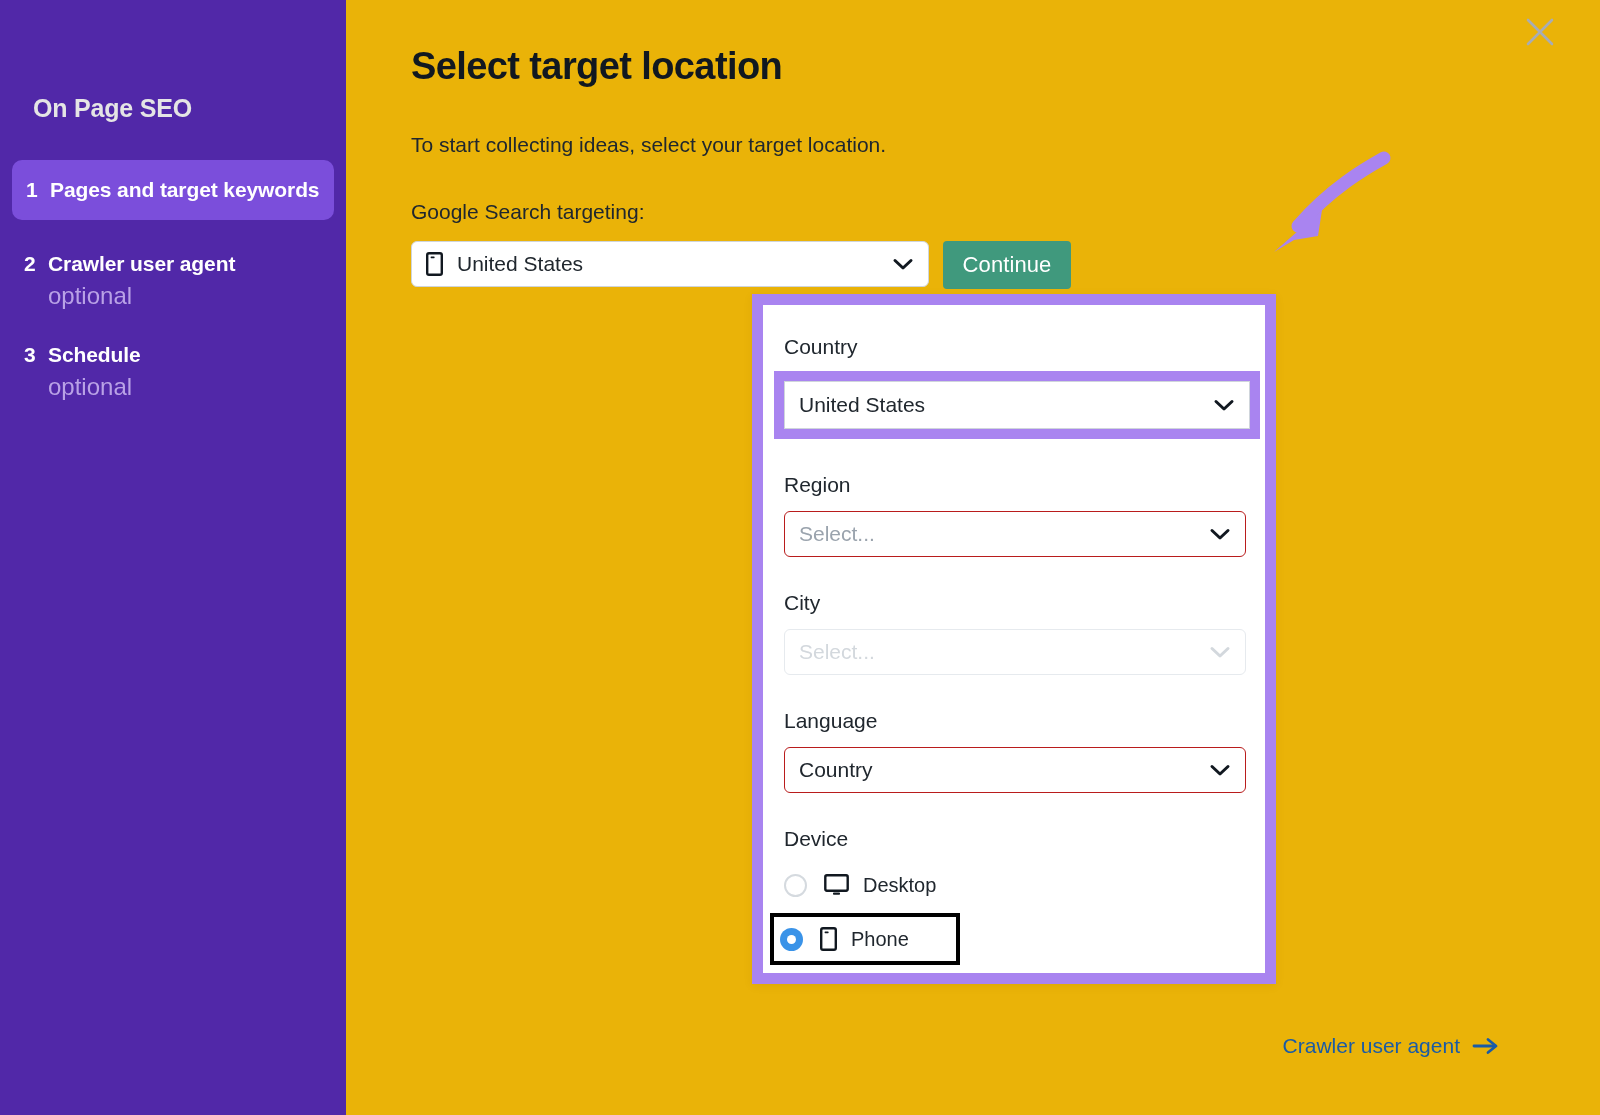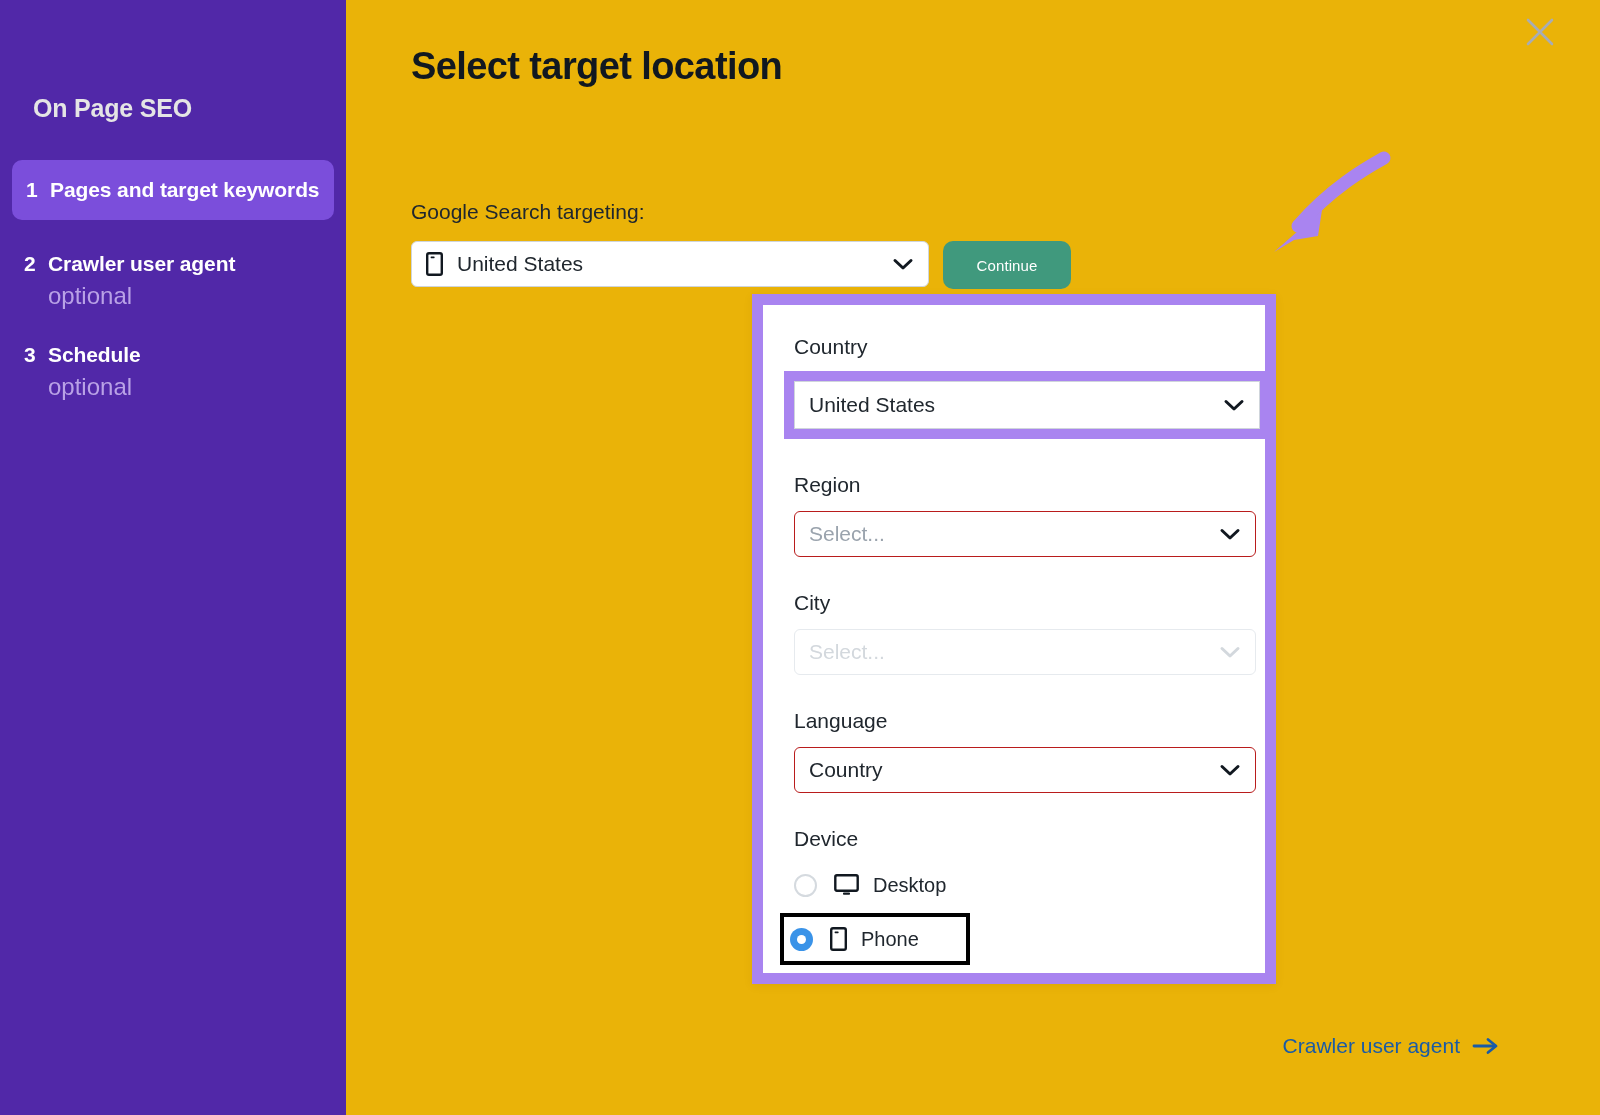--- a/index.html
+++ b/index.html
@@ -161,22 +161,22 @@
 
   .continue-btn {
     position: absolute;
     left: 597px;
     top: 241px;
     width: 128px;
     height: 48px;
     background: #40997d;
     color: #ffffff;
     border: none;
-    border-radius: 10px;
-    font-size: 15px;
+    border-radius: 4px;
+    font-size: 22px;
     font-family: "Liberation Sans", sans-serif;
     cursor: pointer;
     letter-spacing: 0.1px;
   }
 
   
   .arrow-annotation {
     position: absolute;
     left: 890px;
     top: 140px;
@@ -193,21 +193,21 @@
     width: 524px;
     height: 690px;
     border: 11px solid #a984f0;
     background: #ffffff;
     box-sizing: border-box;
     box-shadow: 0 2px 10px rgba(0,0,0,0.06);
   }
   .dropdown-inner {
     position: absolute;
     left: 0; top: 0; right: 0; bottom: 0;
-    padding: 30px 31px 24px 31px;
+    padding: 30px 31px 24px 21px;
     box-sizing: border-box;
   }
 
   .dd-label {
     font-size: 21px;
     color: #20272e;
     margin-bottom: 14px;
   }
   .dd-label.gap { margin-top: 34px; }
 
@@ -357,20 +357,21 @@
 <div class="main">
 
   <div class="close-btn">
     <svg width="34" height="34" viewBox="0 0 34 34" aria-hidden="true">
       <line x1="5" y1="5" x2="29" y2="29" stroke="#a7acb5" stroke-width="2.6" stroke-linecap="round"></line>
       <line x1="29" y1="5" x2="5" y2="29" stroke="#a7acb5" stroke-width="2.6" stroke-linecap="round"></line>
     </svg>
   </div>
 
   <div class="page-title">Select target location</div>
+  <div class="page-subtitle">To start collecting ideas, select your target location.</div>
   <div class="field-label-top">Google Search targeting:</div>
 
   <div class="top-select">
     <span style="display:flex;align-items:center;">
       <svg width="17" height="24" viewBox="0 0 17 24" aria-hidden="true">
         <rect x="1.2" y="1.2" width="14.6" height="21.6" rx="1.8" fill="none" stroke="#111820" stroke-width="2.4"></rect>
         <rect x="4.6" y="4.4" width="4" height="1.8" rx="0.6" fill="#111820"></rect>
       </svg>
     </span>
     <span class="value">United States</span>

